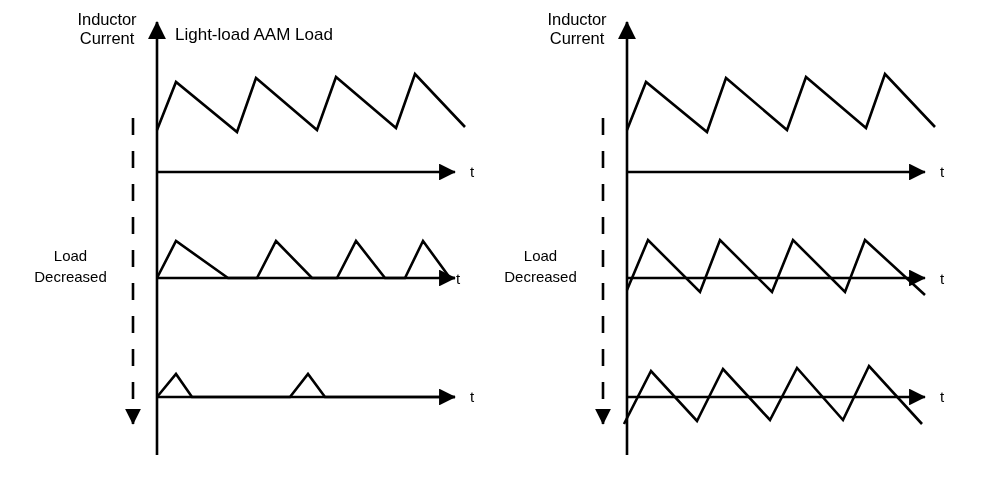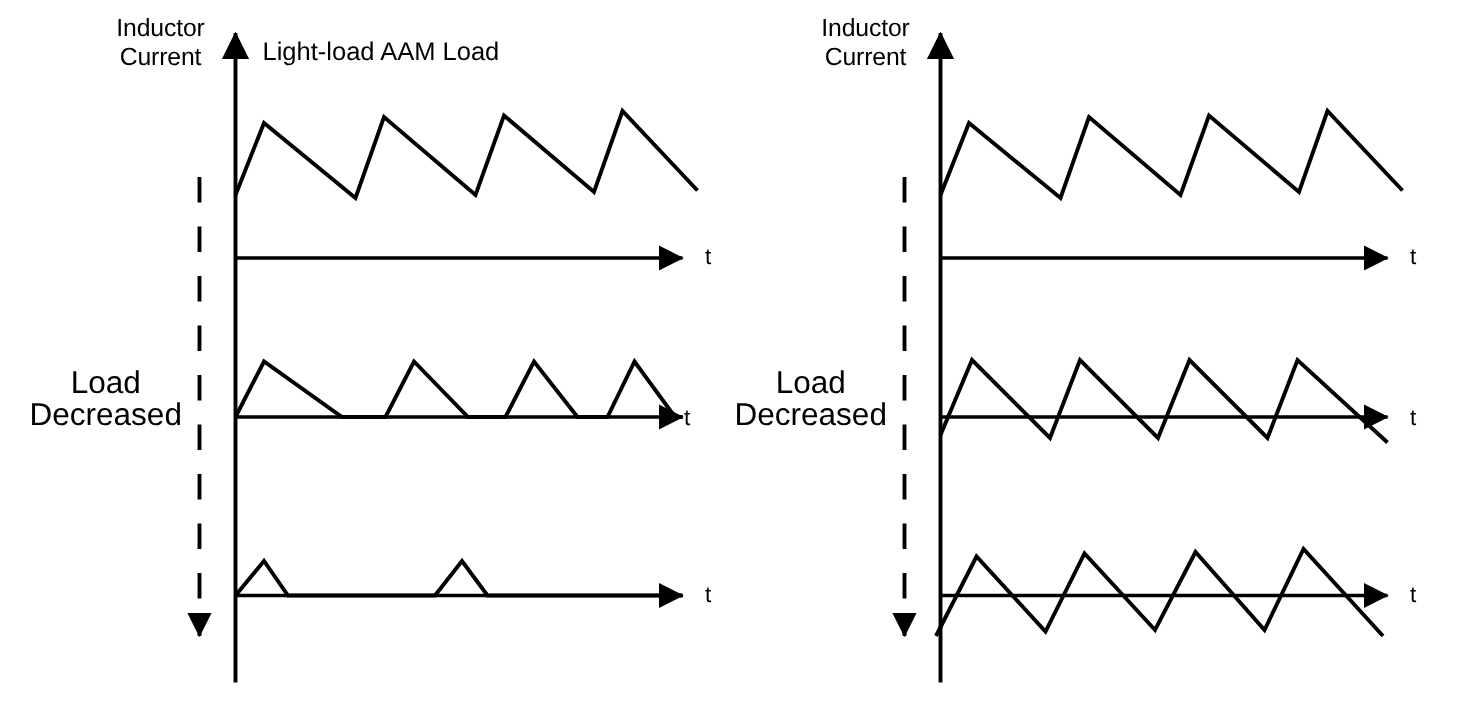--- a/index.html
+++ b/index.html
@@ -38,21 +38,21 @@
   }
   .panel-title {
     position: absolute;
     font-size: 17px;
     line-height: 20px;
     white-space: nowrap;
     color: #000;
   }
   .load-label {
     position: absolute;
-    font-size: 21px;
+    font-size: 15px;
     line-height: 21px;
     white-space: nowrap;
     text-align: center;
     color: #000;
   }
   .t-label {
     position: absolute;
     font-size: 15px;
     line-height: 16px;
     color: #000;

